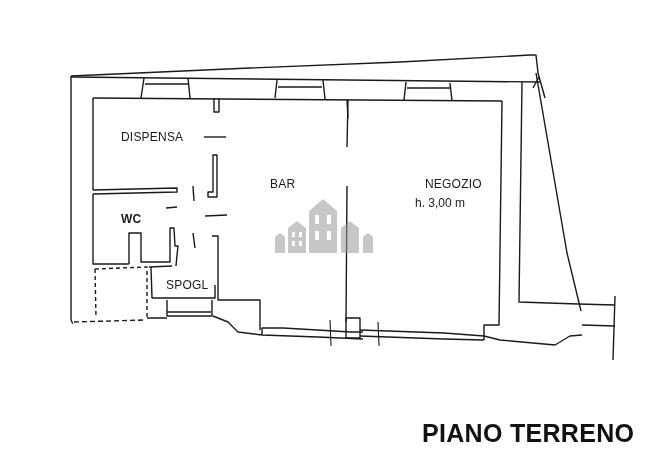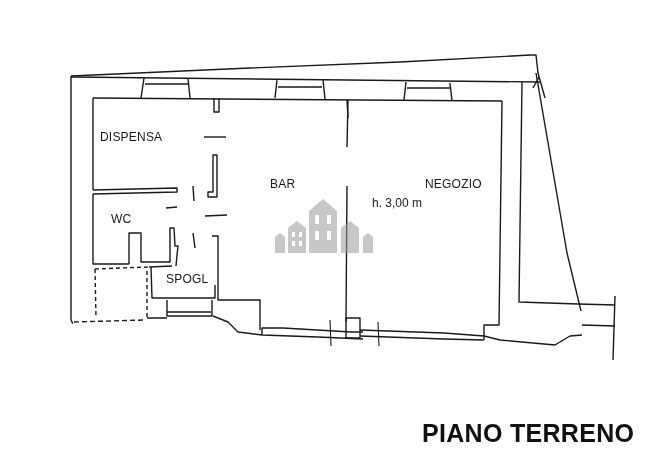--- a/index.html
+++ b/index.html
@@ -78,20 +78,20 @@
       <rect x="40" y="34" width="4" height="9"></rect>
         <rect x="52" y="34" width="4" height="9"></rect>
       <rect x="17" y="35" width="3" height="5"></rect>
         <rect x="24" y="35" width="3" height="5"></rect>
       <rect x="17" y="44" width="3" height="5"></rect>
         <rect x="24" y="44" width="3" height="5"></rect>
     </g>
   </g>
 </svg>
 
-<span class="room-label" style="left:100px; top:130px;">DISPENSA</span>
-<span class="room-label" style="left:111px; top:212px;">WC</span>
-<span class="room-label" style="left:166px; top:272px;">SPOGL</span>
+<span class="room-label" style="left:121px; top:130px;">DISPENSA</span>
+<span class="room-label" style="left:121px; top:212px;font-weight:bold;">WC</span>
+<span class="room-label" style="left:166px; top:278px;">SPOGL</span>
 <span class="room-label" style="left:270px; top:177px;">BAR</span>
 <span class="room-label" style="left:393px; top:177px;margin-left:32px;">NEGOZIO</span>
-<span class="room-sub" style="left:372px; top:196px;">h. 3,00 m</span>
+<span class="room-sub" style="left:415px; top:196px;">h. 3,00 m</span>
 
 <div class="title">PIANO TERRENO</div>
 
 </body></html>

